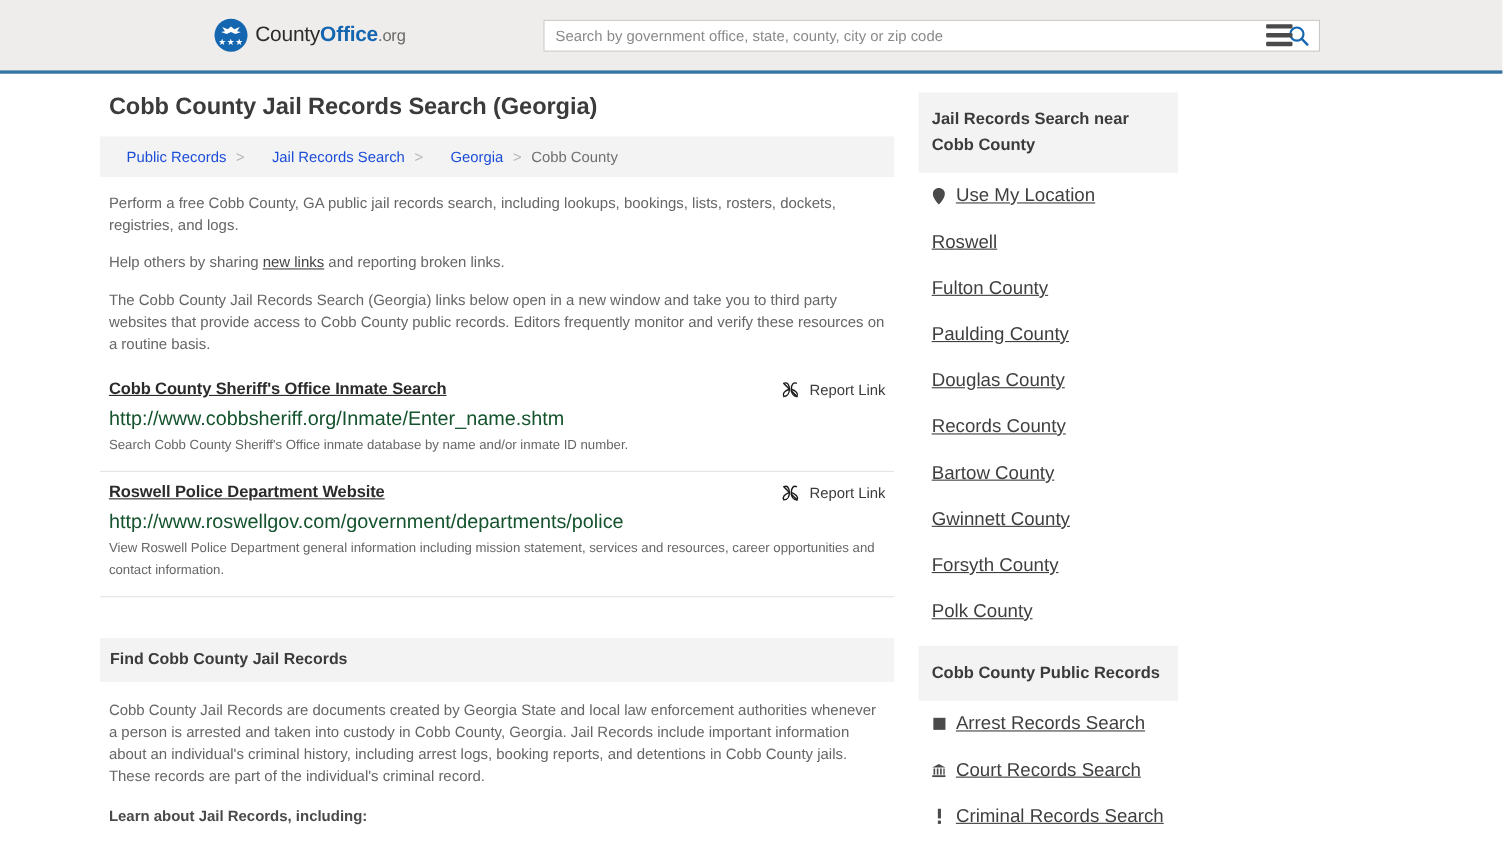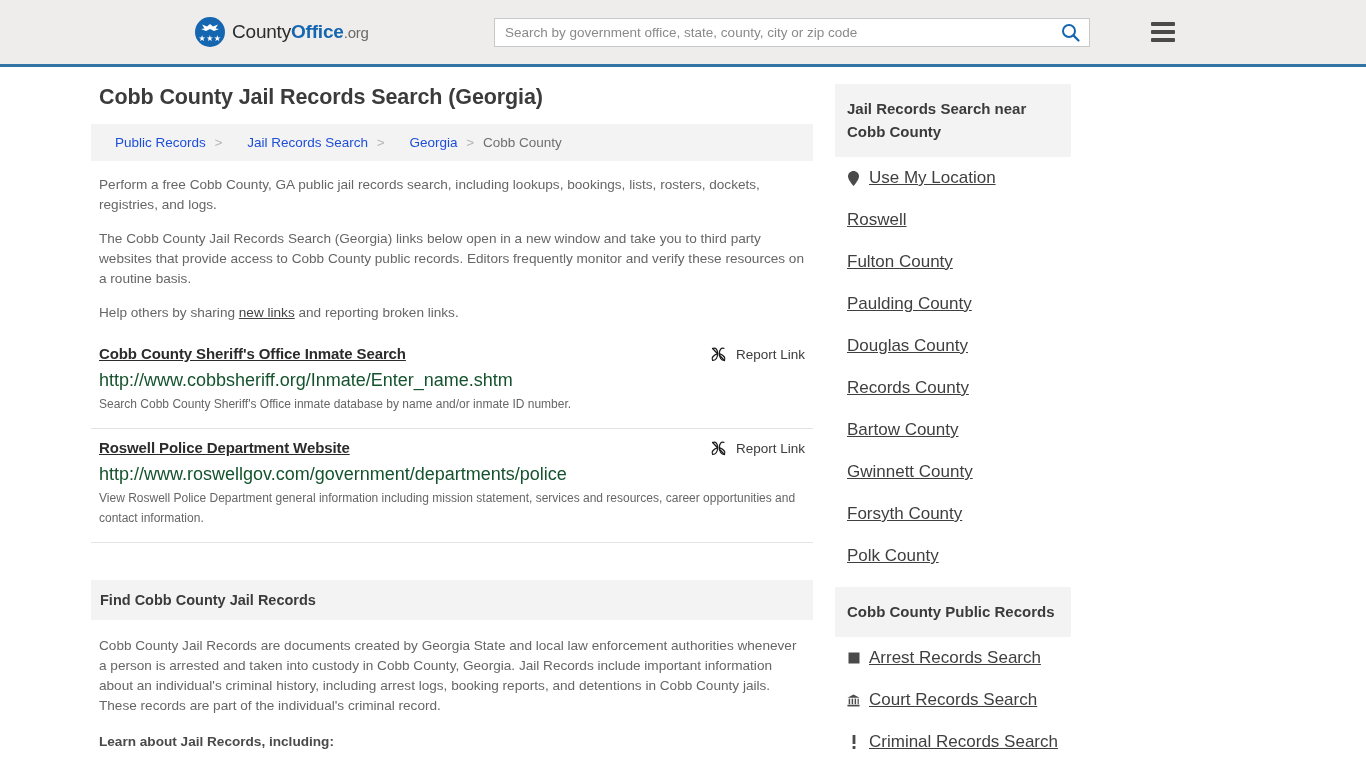--- a/index.html
+++ b/index.html
@@ -62,21 +62,21 @@
     white-space: nowrap;
   }
   .logo-text .b { color: #1566b0; font-weight: bold; }
   .logo-text .c { font-weight: normal; }
   .logo-text .tld { color: #6a6a6a; font-size: 15px; }
 
   .search-box {
     position: absolute;
     left: 494px;
     top: 18px;
-    width: 596px;
+    width: 706px;
     height: 29px;
     background: #ffffff;
     border: 1px solid #c8c8c8;
     display: flex;
     align-items: center;
   }
   .search-input {
     flex: 1;
     border: none;
     outline: none;
@@ -328,22 +328,22 @@
       <span class="sep">&gt;</span>
       <a href="#">Jail Records Search</a>
       <span class="sep">&gt;</span>
       <a href="#">Georgia</a>
       <span class="sep">&gt;</span>
       <span class="current">Cobb County</span>
     </nav>
 
     <div class="intro">
       <p>Perform a free Cobb County, GA public jail records search, including lookups, bookings, lists, rosters, dockets, registries, and logs.</p>
+      <p><span>Help others by sharing </span><a href="#">new links</a><span> and reporting broken links.</span></p>
       <p>The Cobb County Jail Records Search (Georgia) links below open in a new window and take you to third party websites that provide access to Cobb County public records. Editors frequently monitor and verify these resources on a routine basis.</p>
-      <p><span>Help others by sharing </span><a href="#">new links</a><span> and reporting broken links.</span></p>
     </div>
 
     <div class="result">
       <div class="result-head">
         <a class="result-title" href="#">Cobb County Sheriff's Office Inmate Search</a>
         <a class="report-link" href="#">
           <svg width="17" height="17" viewBox="0 0 20 20">
             <path d="M3 3 L9 9 M11 11 L17 17" stroke="#1a1a1a" stroke-width="1.6" fill="none" stroke-linecap="round"></path>
             <path d="M3 3 C7 1 9 5 9 9 C9 13 7 17 3 17 C1 14 4 11 9 9" stroke="#1a1a1a" stroke-width="1.5" fill="none"></path>
             <path d="M17 3 C13 1 11 5 11 9 C11 13 13 17 17 17 C19 14 16 11 11 9" stroke="#1a1a1a" stroke-width="1.5" fill="none"></path>

